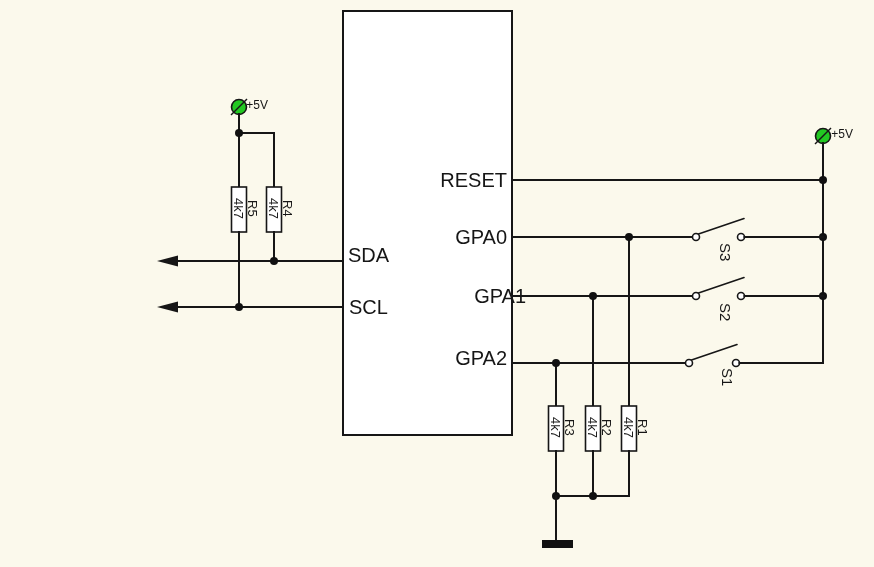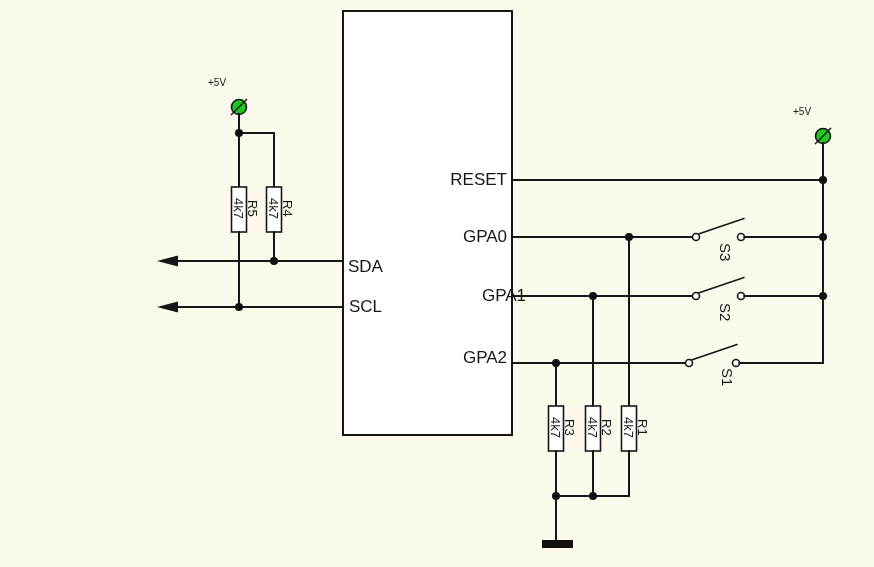--- a/index.html
+++ b/index.html
@@ -12,23 +12,23 @@
   .lever{stroke:#161616;stroke-width:1.6;fill:none;stroke-linecap:round;}
   .slash{stroke:#161616;stroke-width:1.4;fill:none;}
   .dot{fill:#111111;stroke:none;}
   .contact{fill:#FFFFFF;stroke:#161616;stroke-width:1.6;}
   .body{fill:#FFFFFF;stroke:#161616;stroke-width:1.6;}
   .icbox{fill:#FFFFFF;stroke:#161616;stroke-width:2;}
   .pwr{stroke:#161616;stroke-width:1.6;}
   .gnd{fill:#111111;stroke:none;}
   .arrow{fill:#161616;stroke:none;}
   .lbl{position:absolute;white-space:nowrap;}
-  .pin{font-size:17px;line-height:18px;}
+  .pin{font-size:20px;line-height:18px;}
   .pin-r{width:100px;text-align:right;}
-  .vcc{font-size:10px;line-height:18px;width:60px;text-align:left;}
+  .vcc{font-size:12px;line-height:18px;width:60px;text-align:right;margin-top:22px;}
   .note{font-size:17px;line-height:20px;}
   .vtext{position:absolute;transform:rotate(90deg);transform-origin:0 0;white-space:nowrap;}
   .rlbl{font-size:13px;line-height:13px;}
   .slbl{font-size:15px;line-height:15px;}
 </style>
 </head>
 <body>
 
 <div class="canvas">
 
@@ -112,21 +112,21 @@
     <circle class="dot" cx="556" cy="496" r="4"></circle>
     <circle class="dot" cx="593" cy="496" r="4"></circle>
     <line class="wire" x1="556" y1="496" x2="556" y2="540"></line>
     <rect class="gnd" x="542" y="540" width="31" height="8"></rect>
   </svg>
 
 
   <div class="lbl vcc" style="left:208px;top:74px;">+5V</div>
   <div class="lbl vcc" style="left:793px;top:103px;">+5V</div>
 
-  <div class="lbl pin" style="left:348px;top:258px;">SDA</div>
+  <div class="lbl pin" style="left:348px;top:246px;">SDA</div>
   <div class="lbl pin" style="left:349px;top:298px;">SCL</div>
 
   <div class="lbl pin pin-r" style="left:407px;top:171px;">RESET</div>
   <div class="lbl pin pin-r" style="left:407px;top:228px;text-align:right;">GPA0</div>
   <div class="lbl pin pin-r" style="left:426px;top:287px;">GPA1</div>
   <div class="lbl pin pin-r" style="left:407px;top:349px;">GPA2</div>
 
   <div class="vtext rlbl" style="left:245px;top:198px;">4k7</div>
   <div class="vtext rlbl" style="left:259px;top:200px;">R5</div>
 

